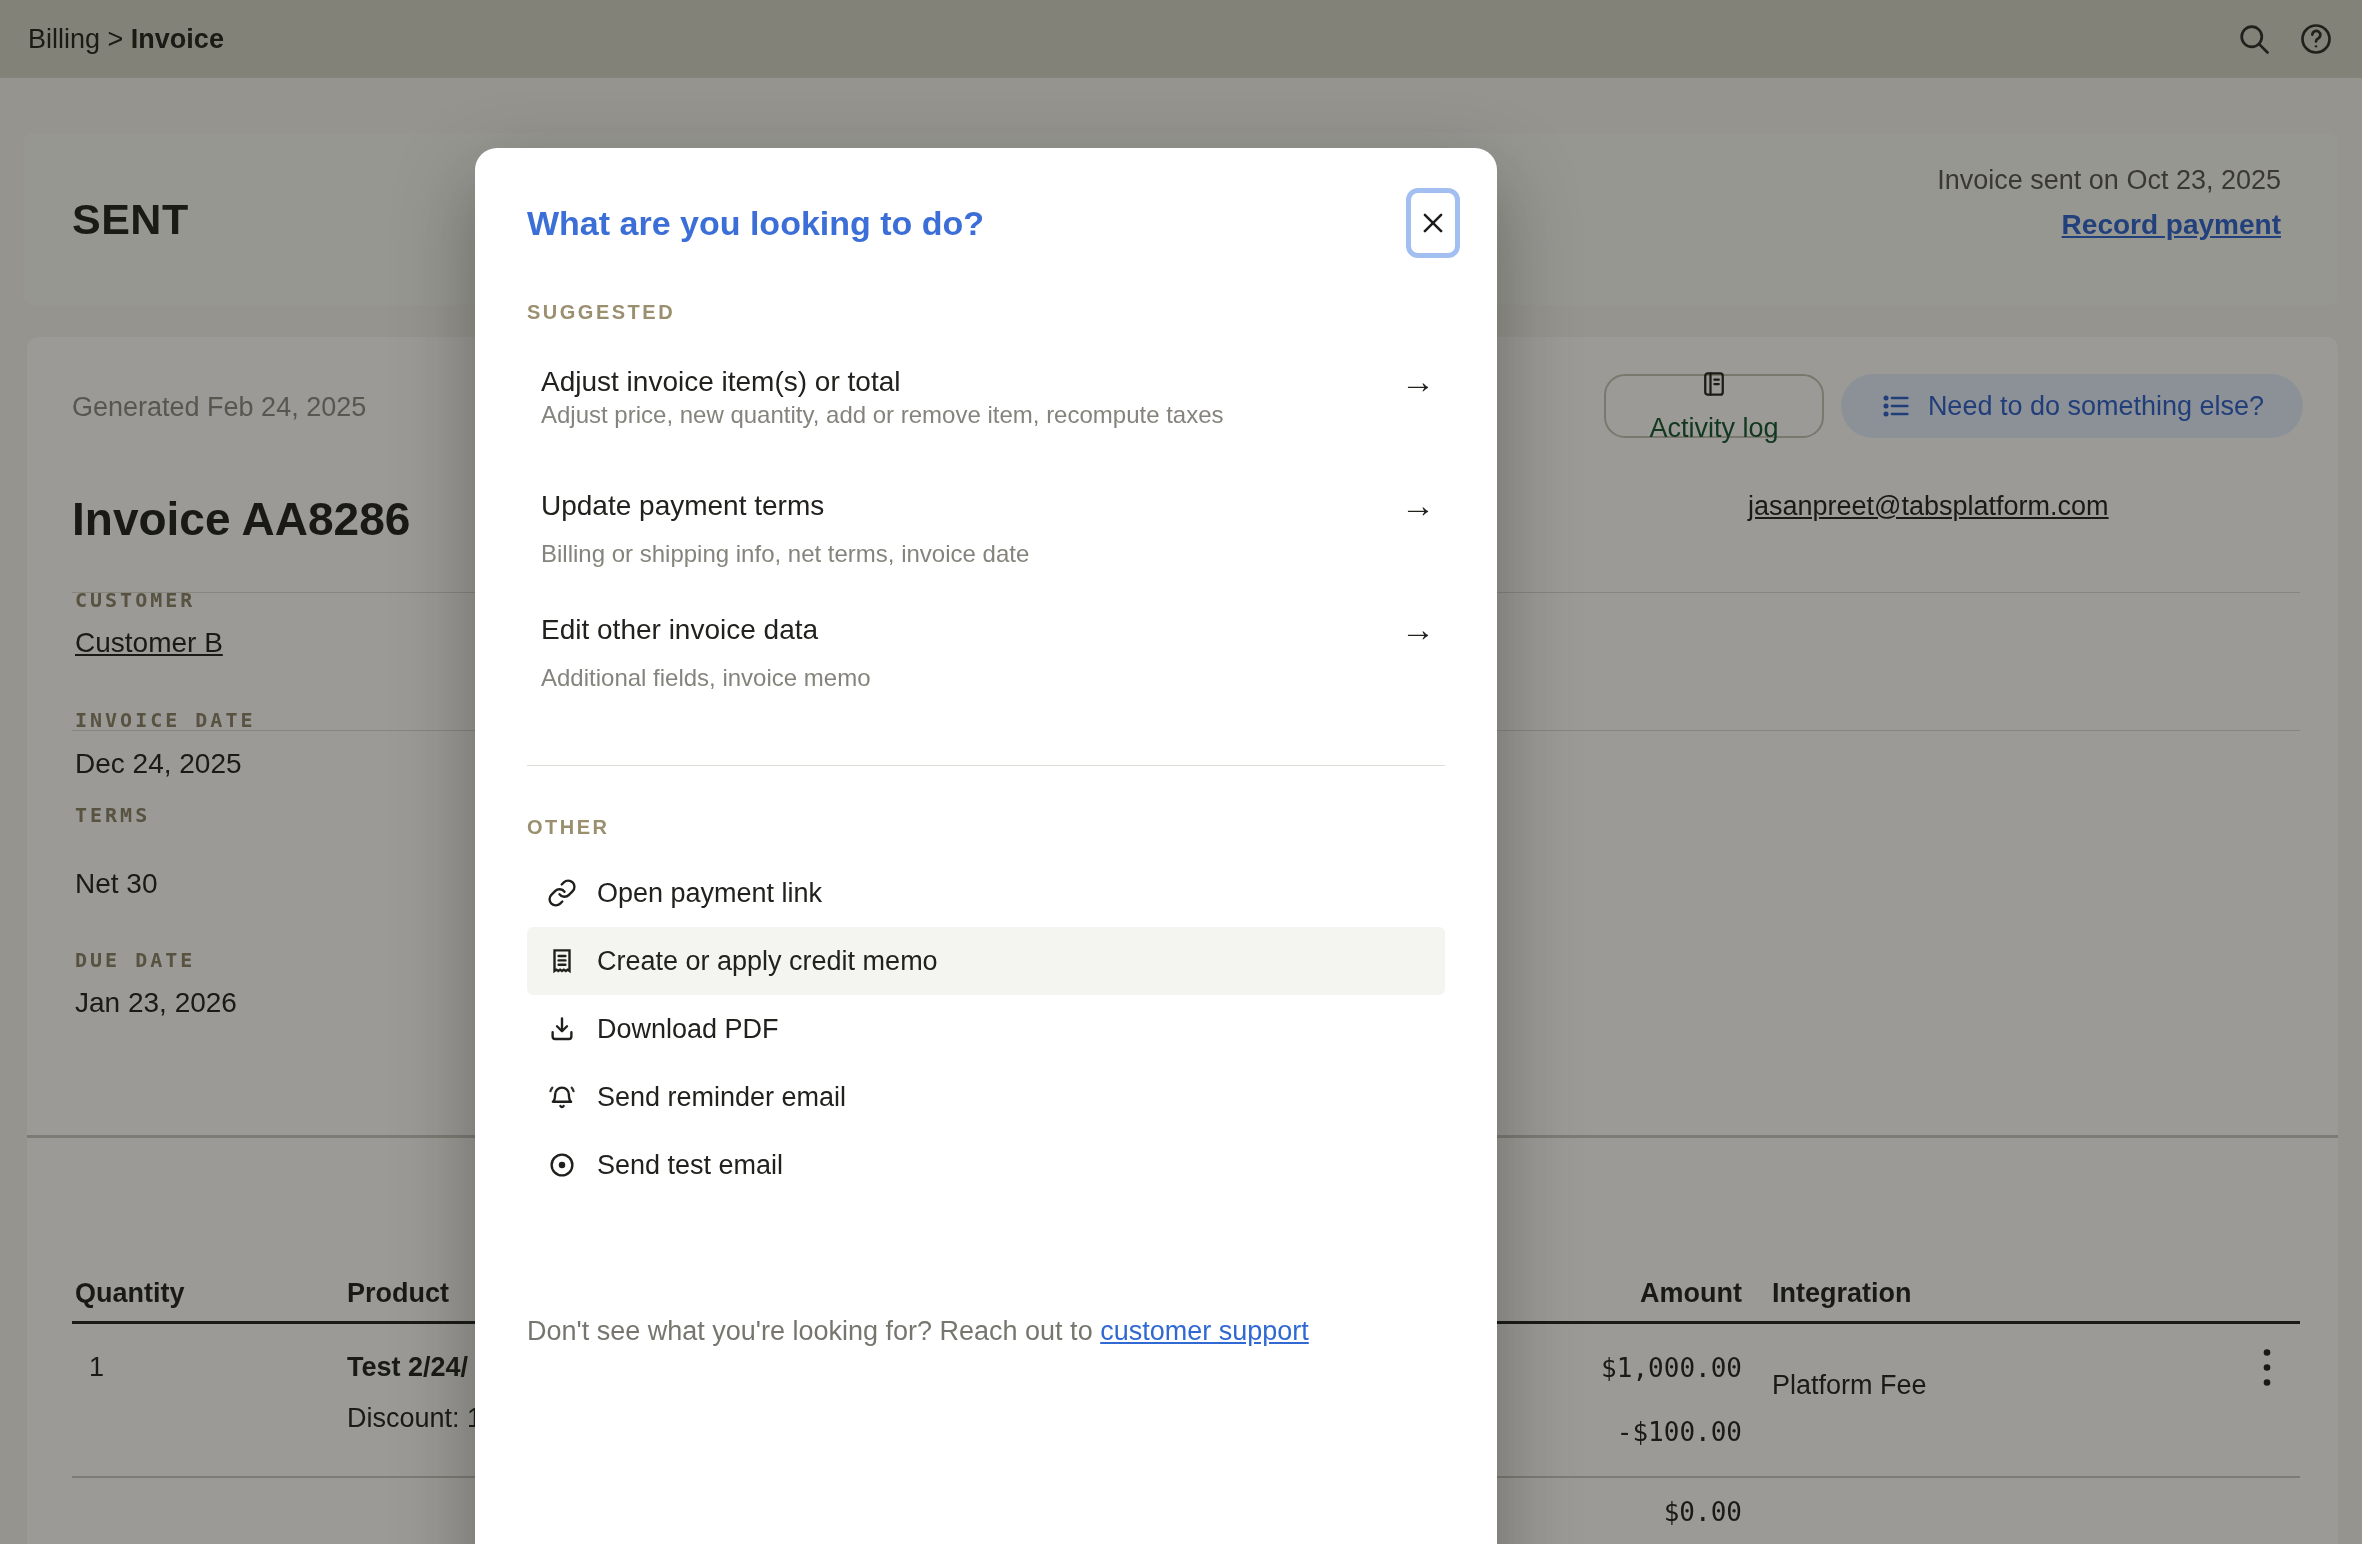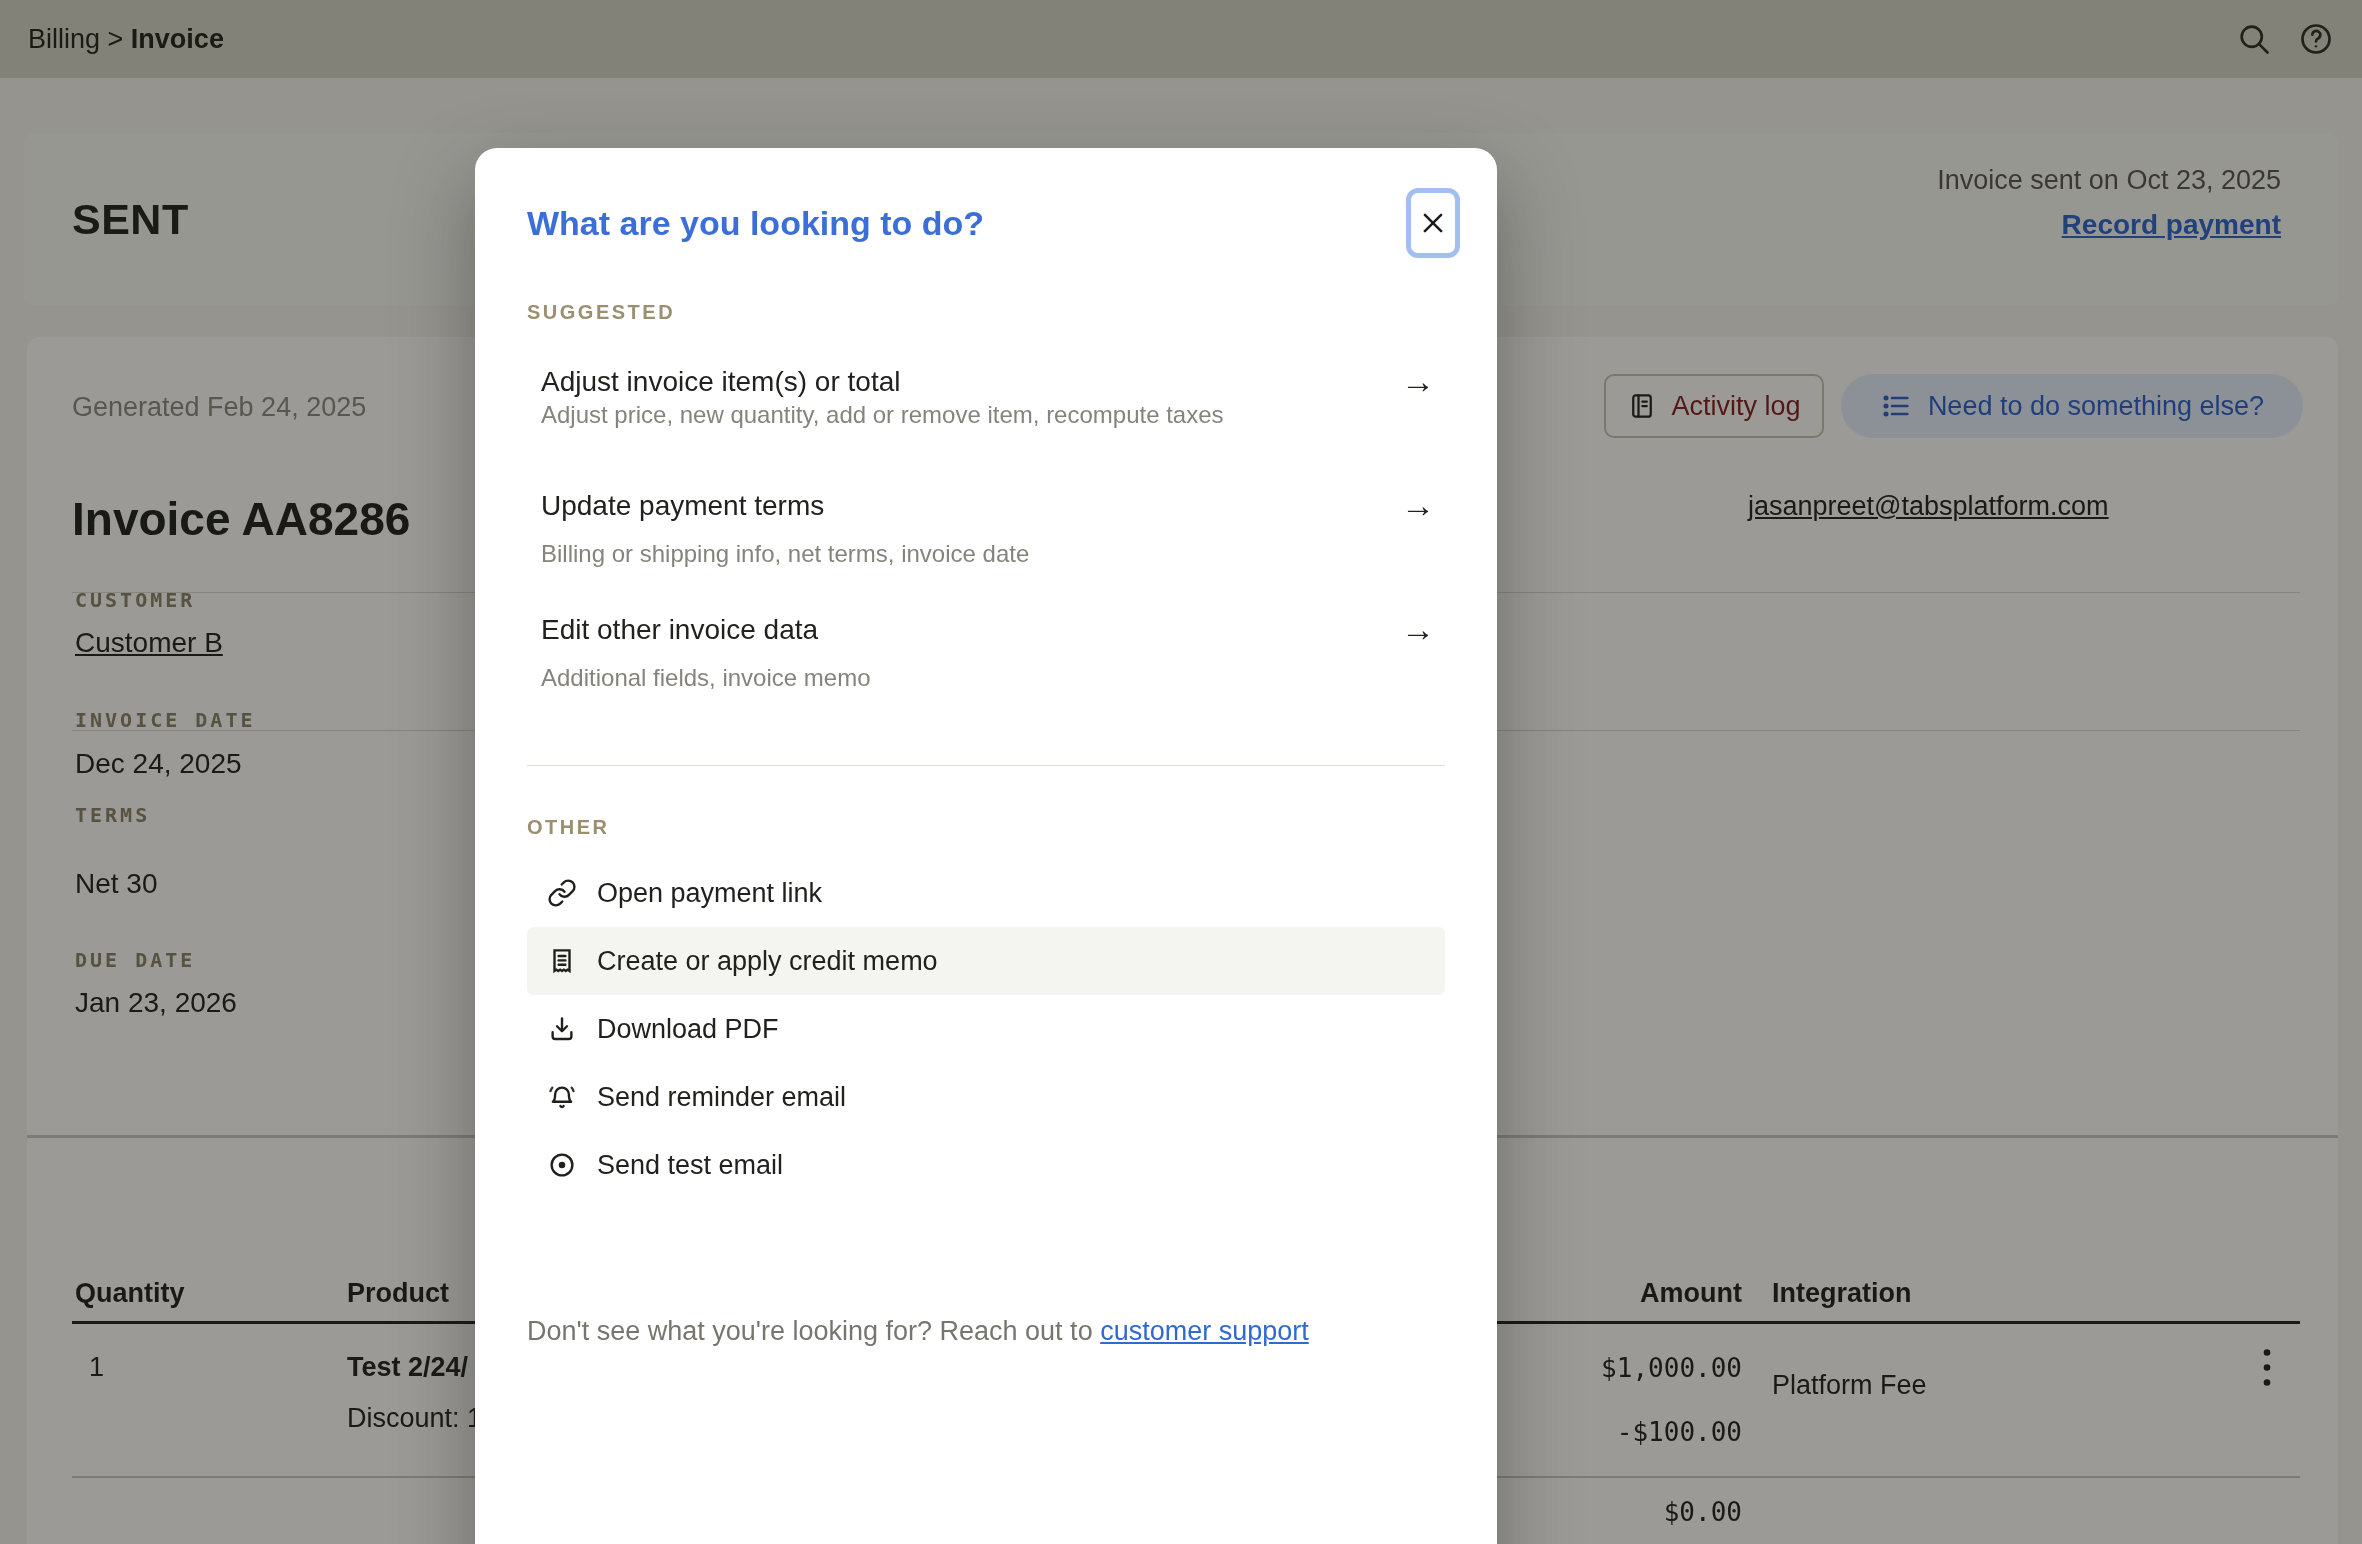--- a/index.html
+++ b/index.html
@@ -32,22 +32,22 @@
   .inv-title{left:45px;top:155px;font-size:46px;font-weight:700;color:#1e1e1b;}
   .lbl{font-family:"DejaVu Sans Mono",monospace;font-size:20px;font-weight:700;
     letter-spacing:3px;color:#8a8066;}
   .val{font-size:28px;color:#21211d;}
   .l-cust{left:48px;top:251px;} .v-cust{left:48px;top:290px;text-decoration:underline;cursor:pointer;}
   .l-idate{left:48px;top:371px;} .v-idate{left:48px;top:411px;}
   .l-terms{left:48px;top:466px;} .v-terms{left:48px;top:531px;}
   .l-due{left:48px;top:611px;} .v-due{left:48px;top:650px;}
 
   .btn-activity{left:1577px;top:37px;width:220px;height:64px;border:2px solid #c3c1b2;
-    border-radius:10px;display:flex;align-items:center;justify-content:center;gap:14px;
-    font-size:27px;color:#7f1d1d;background:transparent;cursor:pointer;box-sizing:border-box;}
+    border-radius:21px;display:flex;align-items:center;justify-content:center;gap:14px;
+    font-size:27px;color:#14532d;background:transparent;cursor:pointer;box-sizing:border-box;flex-direction:column;}
   .btn-activity .icn{width:30px;height:30px;color:#21211d;}
   .btn-pill{left:1814px;top:37px;width:462px;height:64px;border:none;border-radius:34px;
     background:#e3ecfb;display:flex;align-items:center;justify-content:center;gap:16px;
     font-size:27px;font-weight:500;color:#2d5dc7;cursor:pointer;box-sizing:border-box;}
   .btn-pill .icn{width:32px;height:32px;color:#2d5dc7;}
   .email{left:1721px;top:154px;font-size:27px;color:#21211d;text-decoration:underline;cursor:pointer;}
   .rule-light{left:45px;width:2228px;height:1px;background:#d9d7cf;}
   .r1{top:255px;} .r2{top:393px;}
   .section-divider{left:0;top:798px;width:2311px;height:3px;background:#c9c6bd;}
 

